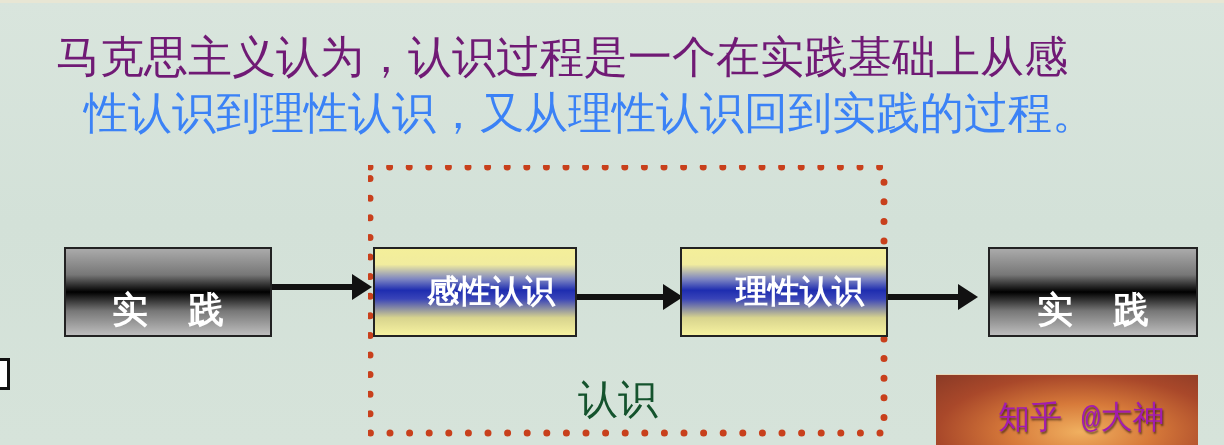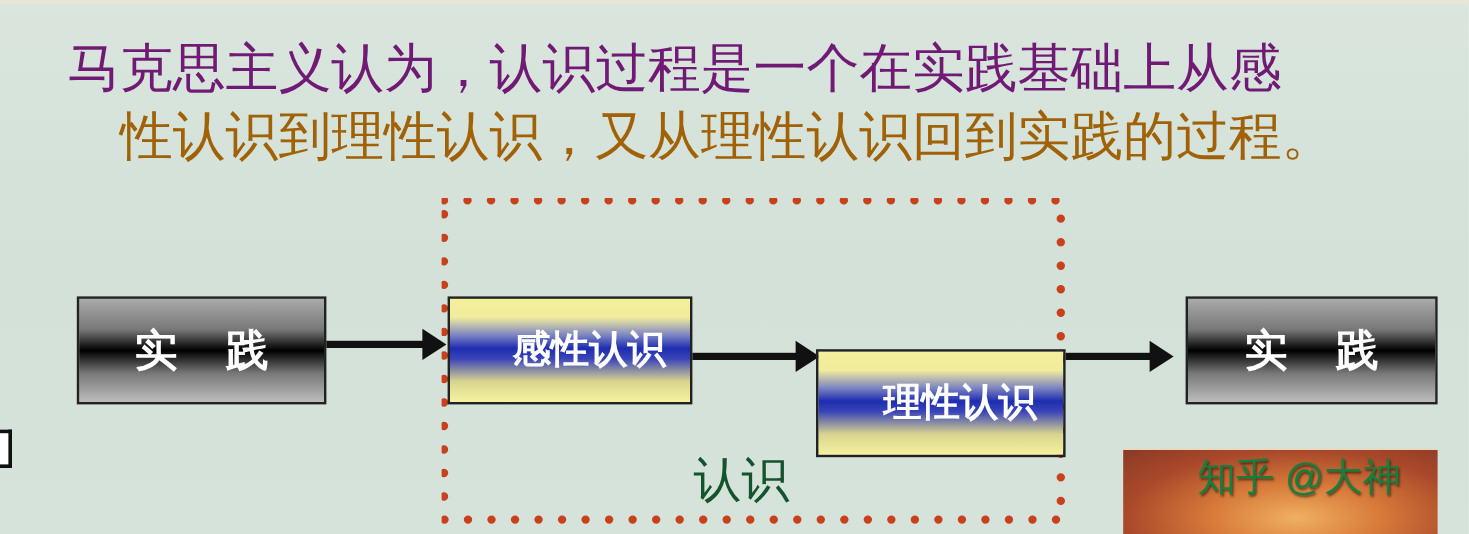--- a/index.html
+++ b/index.html
@@ -4,36 +4,36 @@
 <style>
   html, body { margin:0; padding:0; }
   body {
     width:1224px; height:445px; overflow:hidden; position:relative;
     background: linear-gradient(180deg, #d9e5dd 0%, #d3e1d8 50%, #d6e3da 100%);
     font-family: "DejaVu Serif", "Liberation Serif", serif;
   }
   .topline { position:absolute; left:0; top:0; width:1224px; height:3px; background:#e8e6d4; }
   .statement { position:absolute; left:0; top:0; width:1224px; }
   .line1 { position:absolute; left:56px; top:28px; font-size:44px; color:#701a75; letter-spacing:0px; white-space:nowrap; }
-  .line2 { position:absolute; left:100px; top:84px; font-size:44px; color:#a16207; white-space:nowrap; }
+  .line2 { position:absolute; left:84px; top:84px; font-size:44px; color:#3b82f6; white-space:nowrap; }
 
   .dotbox {
     position:absolute; left:368px; top:165px; width:518px; height:270px;
     box-sizing:border-box;
   }
   .dotbox svg { position:absolute; left:0; top:0; }
 
   .box {
     position:absolute; box-sizing:border-box; border:2px solid #222;
     display:flex; align-items:center; justify-content:center;
     color:#fff; font-size:36px; font-weight:bold;
   }
   .practice {
     background: linear-gradient(180deg, #aaaaaa 0%, #777 30%, #000 50%, #777 72%, #bdbdbd 100%);
-    letter-spacing: 40px; padding-left:40px;
+    letter-spacing: 40px; padding-left:40px;align-items:flex-end;
   }
   .cognition {
     background: linear-gradient(180deg, #f4ef9a 0%, #f1ec9e 18%, #7e86c2 35%, #1e2db0 48%, #3944b8 58%, #d8d48e 80%, #f6f2a0 100%);
     font-size:32px;
     padding-left:32px;
   }
   .arrow { position:absolute; height:6px; background:#111; }
   .arrow::after {
     content:""; position:absolute; right:-18px; top:-10px;
     border-left:20px solid #111; border-top:13px solid transparent; border-bottom:13px solid transparent;
@@ -44,22 +44,22 @@
     position:absolute; left:-4px; top:358px; width:14px; height:32px;
     border:3px solid #111; border-left:none; box-sizing:border-box; background:#fff;
   }
 
   .watermark {
     position:absolute; left:936px; top:374px; width:262px; height:71px;
     background: radial-gradient(ellipse at 55% 80%, #f0b060 0%, #d77a3a 35%, #a9482a 70%, #8a3a26 100%);
     border-top:1px solid #e9d7b8;
   }
   .watermark-text {
-    position:absolute; left:998px; top:376px; font-family:Liberation Sans, sans-serif;
-    font-size:32px; color:#15803d; text-shadow:1px 2px 2px rgba(0,0,0,0.55); white-space:nowrap;
+    position:absolute; left:998px; top:396px; font-family:Liberation Mono, monospace;
+    font-size:32px; color:#a21caf; text-shadow:1px 2px 2px rgba(0,0,0,0.55); white-space:nowrap;
   }
 </style>
 </head>
 <body>
 
 <div class="topline"></div>
 
 <div class="statement">
   <div class="line1">马克思主义认为，认识过程是一个在实践基础上从感</div>
   <div class="line2">性认识到理性认识，又从理性认识回到实践的过程。</div>
@@ -76,21 +76,21 @@
 </div>
 
 <div class="arrow" style="left:272px; top:284px; width:82px;"></div>
 
 <div class="box cognition" style="left:373px; top:247px; width:204px; height:90px;">
   <span>感性认识</span>
 </div>
 
 <div class="arrow" style="left:577px; top:294px; width:88px;"></div>
 
-<div class="box cognition" style="left:680px; top:247px; width:208px; height:90px;margin-top:44px;">
+<div class="box cognition" style="left:680px; top:247px; width:208px; height:90px;">
   <span>理性认识</span>
 </div>
 
 <div class="arrow" style="left:888px; top:294px; width:72px;"></div>
 
 <div class="box practice" style="left:988px; top:247px; width:210px; height:90px;">
   <span>实践</span>
 </div>
 
 <div class="renshi-label">认识</div>

